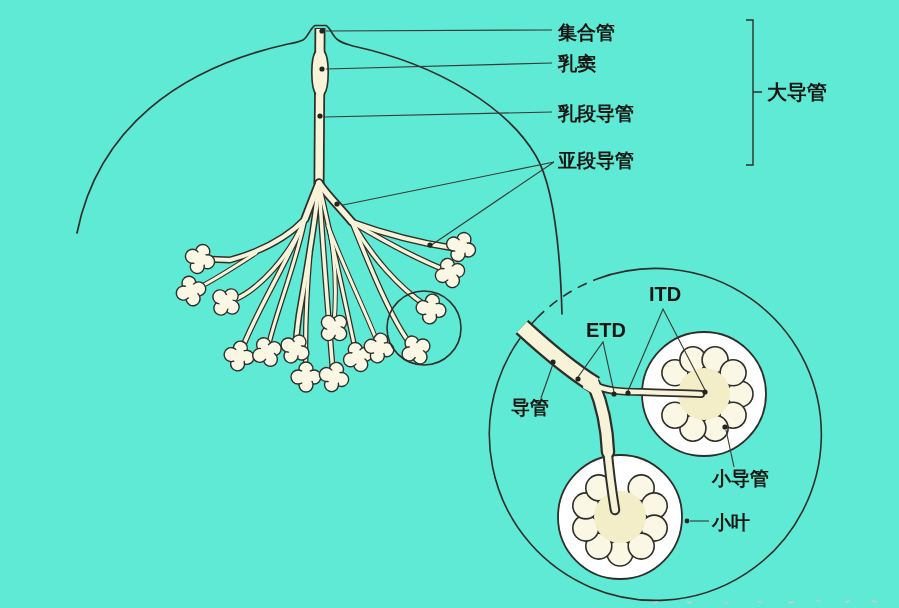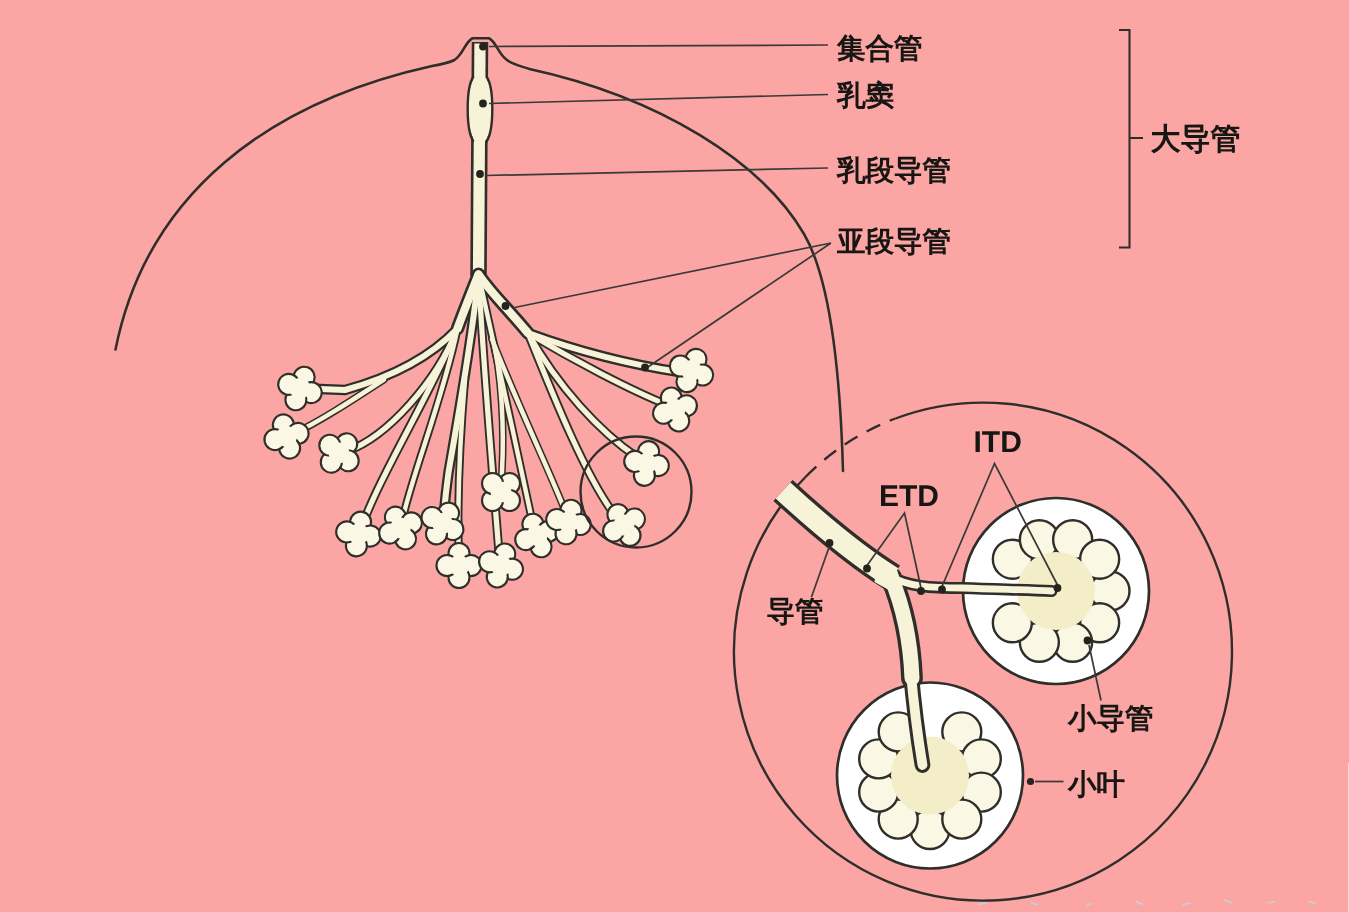--- a/index.html
+++ b/index.html
@@ -1,17 +1,17 @@
 <!DOCTYPE html>
 <html style="--ink: #2f2e2a; --duct-fill: #f7f3d8; --petal-fill: #faf7e4; --lobule-center-fill: #f3eec7; --label-color: #161613;"><head>
 <meta charset="utf-8">
 <style>
   html,body{margin:0;padding:0;background:#ffffff;}
   .stage{
-    position:relative;width:899px;height:608px;background:#fca5a5;overflow:hidden;
+    position:relative;width:899px;height:608px;background:#5eead4;overflow:hidden;
     font-family:"DejaVu Sans",sans-serif;
   }
   svg{display:block;}
   
   .outline       {fill:none;stroke:var(--ink,#2f2e2a);stroke-width:1.7;stroke-linecap:round;}
   .duct-dark     {fill:none;stroke:var(--ink,#2f2e2a);stroke-linecap:round;stroke-linejoin:round;}
   .duct-dark-b   {fill:none;stroke:var(--ink,#2f2e2a);stroke-linecap:butt;stroke-linejoin:round;}
   .duct-cream    {fill:none;stroke:var(--duct-fill,#f7f3d8);stroke-linecap:round;stroke-linejoin:round;}
   .duct-cream-b  {fill:none;stroke:var(--duct-fill,#f7f3d8);stroke-linecap:butt;stroke-linejoin:round;}
   .cream-fill    {fill:var(--duct-fill,#f7f3d8);stroke:none;}

